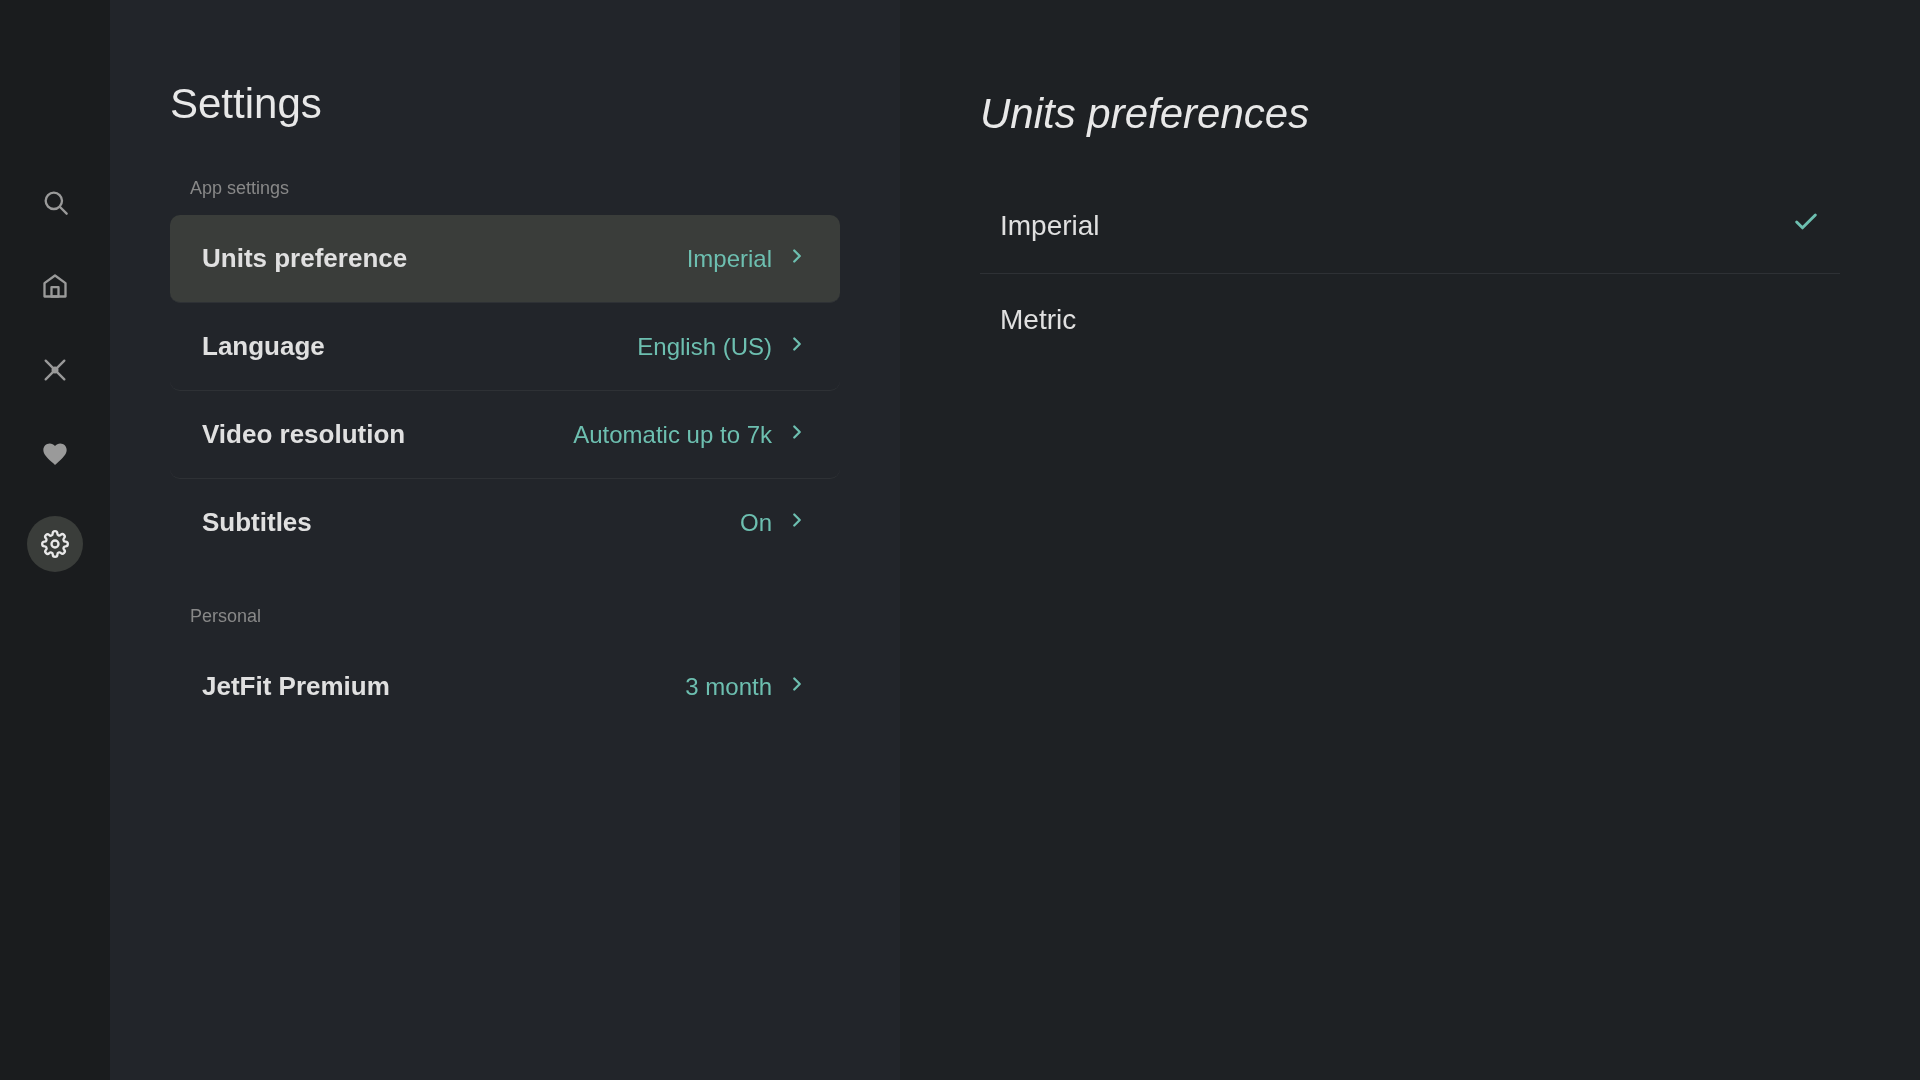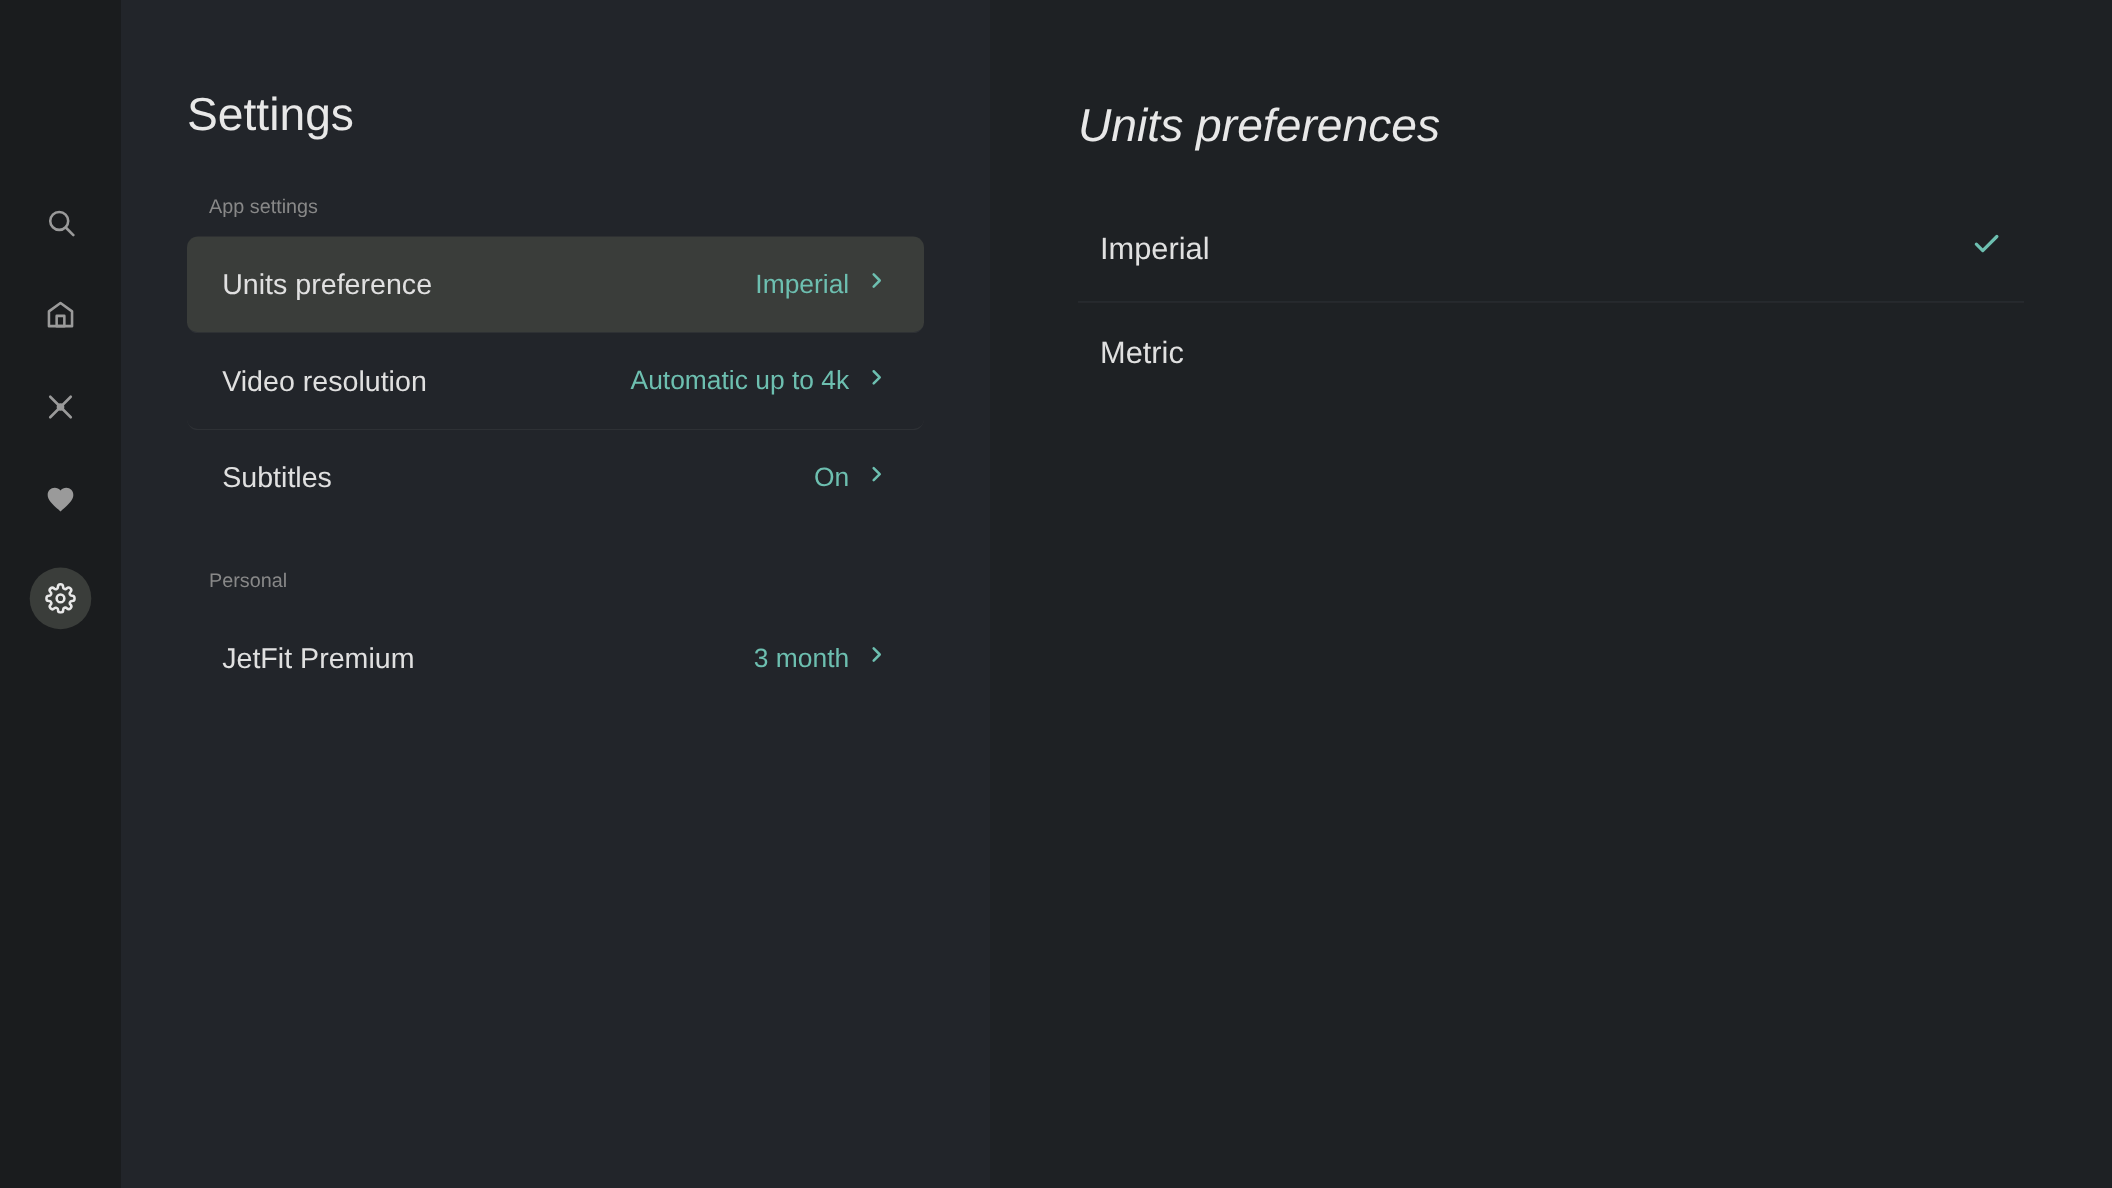--- a/index.html
+++ b/index.html
@@ -102,21 +102,21 @@
       border-bottom: none;
     }
 
     .settings-item.active {
       background-color: #3a3d3a;
     }
 
     .settings-item-left {
       font-size: 26px;
       color: #e0e0e0;
-      font-weight: 400;
+      font-weight: 700;
     }
 
     .settings-item-right {
       display: flex;
       align-items: center;
       gap: 14px;
       color: #6dbfb0;
       font-size: 24px;
     }
 
@@ -216,25 +216,36 @@
         <div class="settings-item-right">
           <span>Imperial</span>
           <span class="chevron-icon">
             <svg width="22" height="22" viewBox="0 0 24 24" fill="none" stroke="currentColor" stroke-width="2.5" stroke-linecap="round" stroke-linejoin="round">
               <polyline points="9 18 15 12 9 6"></polyline>
             </svg>
           </span>
         </div>
       </div>
 
+      <div class="settings-item">
+        <span class="settings-item-left">Language</span>
+        <div class="settings-item-right">
+          <span>English (US)</span>
+          <span class="chevron-icon">
+            <svg width="22" height="22" viewBox="0 0 24 24" fill="none" stroke="currentColor" stroke-width="2.5" stroke-linecap="round" stroke-linejoin="round">
+              <polyline points="9 18 15 12 9 6"></polyline>
+            </svg>
+          </span>
+        </div>
+      </div>
 
       <div class="settings-item">
         <span class="settings-item-left">Video resolution</span>
         <div class="settings-item-right">
-          <span>Automatic up to 4k</span>
+          <span>Automatic up to 7k</span>
           <span class="chevron-icon">
             <svg width="22" height="22" viewBox="0 0 24 24" fill="none" stroke="currentColor" stroke-width="2.5" stroke-linecap="round" stroke-linejoin="round">
               <polyline points="9 18 15 12 9 6"></polyline>
             </svg>
           </span>
         </div>
       </div>
 
       <div class="settings-item">
         <span class="settings-item-left">Subtitles</span>

